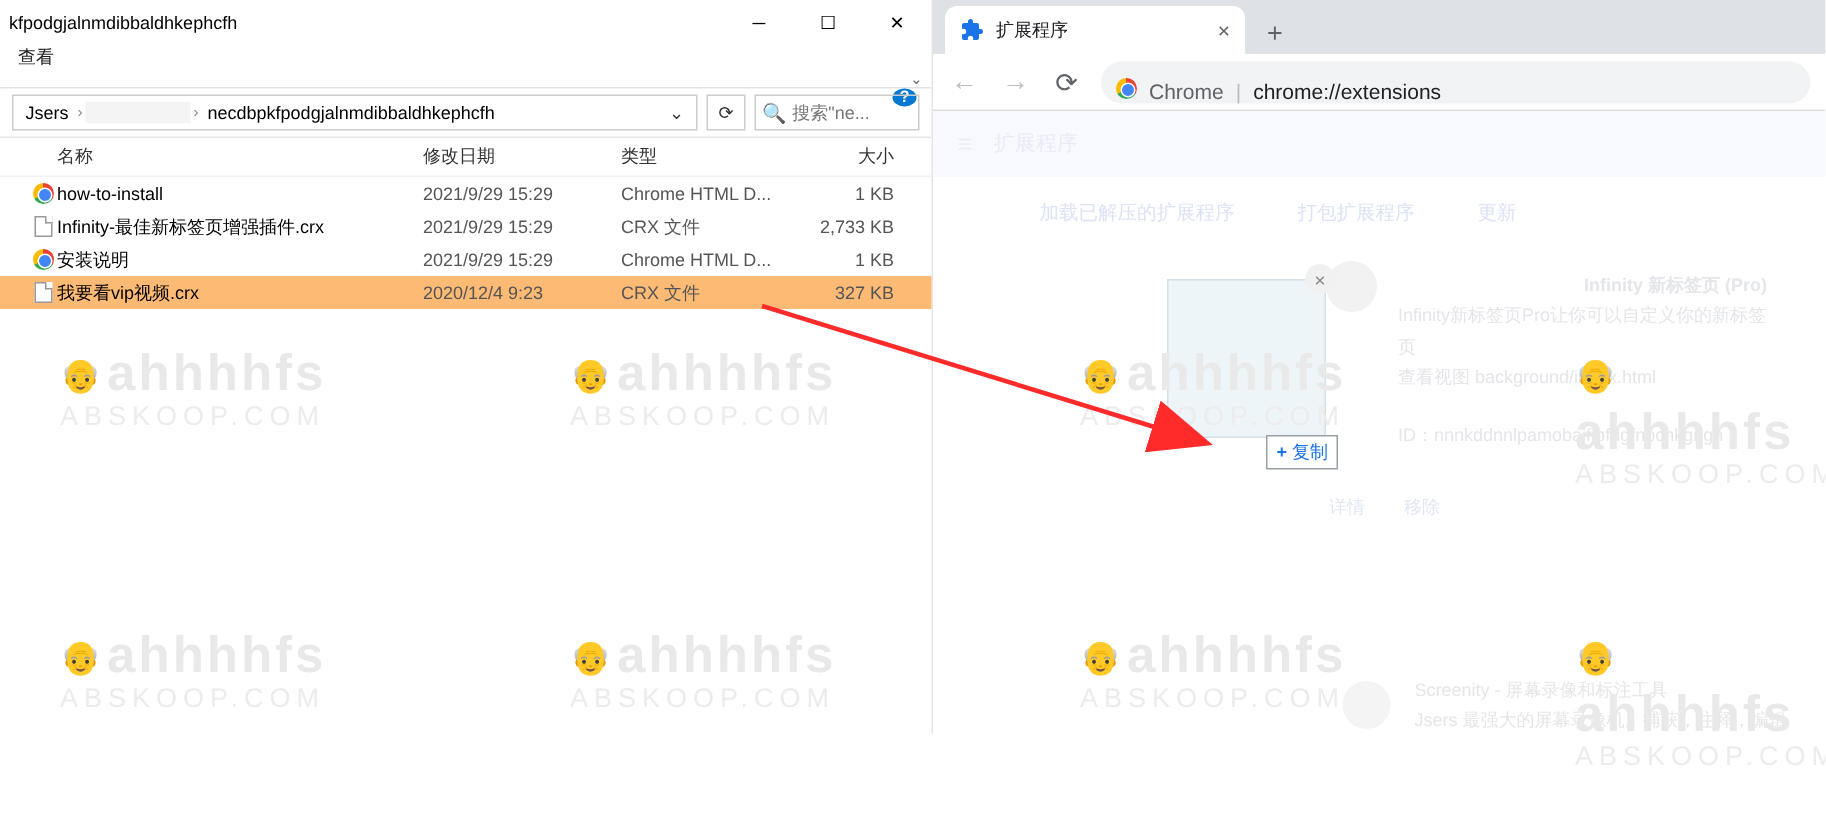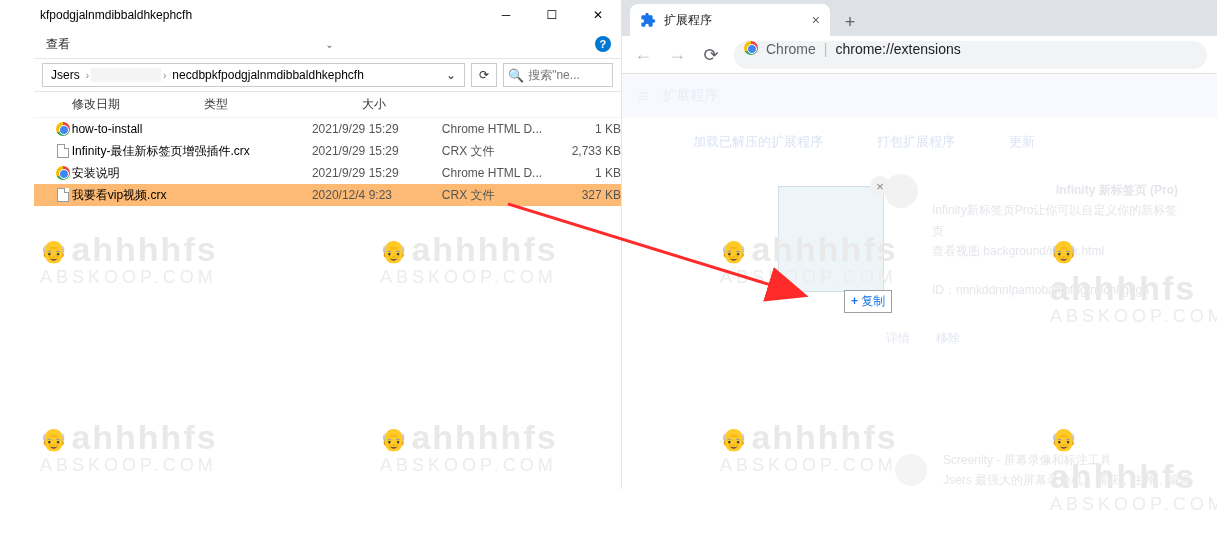--- a/index.html
+++ b/index.html
@@ -26,33 +26,32 @@
 .wm .icon { display: inline-block; font-size: 22px; vertical-align: middle; margin-right: 2px; color: #f1d9b0; }
 
 
 .explorer {
   position: absolute;
   left: 0; top: 0;
   width: 622px; height: 489px;
   border-right: 1px solid #e5e5e5;
   background: #fff;
   z-index: 1;
-  padding-left: 34px;
 }
 .titlebar {
   height: 30px;
   display: flex; align-items: center;
   padding-left: 6px;
   font-size: 12px;
   color: #000;
 }
 .titlebar .title { flex: 1; overflow: hidden; white-space: nowrap; }
 .titlebar .winbtn { width: 46px; height: 30px; display: flex; align-items: center; justify-content: center; font-size: 12px; color: #000; }
 
-.menubar { height: 28px; padding-left: 12px; display: flex; align-items: center; font-size: 12px; color: #222; }
+.menubar { height: 28px; padding-left: 12px; display: flex; font-size: 12px; color: #222; flex-direction: column; }
 .menubar .help { margin-left: auto; margin-right: 10px; width: 16px; height: 16px; border-radius: 50%; background: #0078d4; color: #fff; display: flex; align-items: center; justify-content: center; font-size: 11px; font-weight: bold; }
 .menubar .chev { margin-left: auto; margin-right: 6px; color: #666; font-size: 10px; }
 
 .addrrow {
   height: 34px; display: flex; align-items: center; padding: 0 8px; gap: 6px;
   border-top: 1px solid #e5e5e5; border-bottom: 1px solid #e5e5e5;
 }
 .breadcrumbs {
   flex: 1; height: 24px; border: 1px solid #ccc; display: flex; align-items: center;
   padding-left: 4px; font-size: 12px; overflow: hidden;
@@ -114,34 +113,34 @@
   padding: 0 10px; gap: 8px; font-size: 12px; color: #202124; min-width: 200px; position: relative;
 }
 .tab .favicon { width: 16px; height: 16px; color: #1a73e8; font-size: 16px; display: flex; align-items: center; }
 .tab .tclose { margin-left: auto; color: #5f6368; font-size: 14px; }
 .newtab { width: 28px; height: 28px; display: flex; align-items: center; justify-content: center; color: #5f6368; font-size: 18px; margin-left: 6px; }
 
 .omnibox-row { height: 38px; display: flex; align-items: center; padding: 0 10px; gap: 12px; border-bottom: 1px solid #e0e0e0; }
 .navbtn { width: 22px; height: 22px; display: flex; align-items: center; justify-content: center; color: #5f6368; font-size: 18px; }
 .navbtn.disabled { color: #bdbdbd; }
 .omnibox {
-  flex: 1; height: 28px; background: #f1f3f4; border-radius: 14px; display: flex; align-items: flex-start;
+  flex: 1; height: 28px; background: #f1f3f4; border-radius: 14px; display: flex; align-items: flex-end;
   padding: 0 10px; gap: 8px; font-size: 14px; color: #202124;
 }
 .omnibox .prefix { color: #5f6368; }
 .omnibox .sep { color: #bdbdbd; }
 
 .ext-toolbar {
   height: 44px; display: flex; align-items: center; gap: 14px; padding: 0 16px;
   color: #eceff7; background: #f7f9fe; font-size: 14px;
 }
 .ext-toolbar .burger { font-size: 18px; color: #eceff7; }
 .ext-toolbar .title { color: #e8ecf7; }
 
-.ext-buttons { height: 48px; display: flex; align-items: center; gap: 32px; padding-left: 60px; color: #dbe3f5; font-size: 13px; }
+.ext-buttons { height: 48px; display: flex; align-items: center; gap: 20px; padding-left: 60px; color: #dbe3f5; font-size: 13px; }
 .ext-buttons .pbtn { padding: 6px 10px; border: 1px solid transparent; border-radius: 4px; }
 
 .ext-body { position: relative; padding: 10px 24px; }
 .card-ghost {
   position: absolute; left: 250px; top: 0; width: 320px; height: 200px; padding: 14px;
   border-radius: 8px; color: #e4e6ea; font-size: 12px; line-height: 1.7;
 }
 .card-ghost .row1 { font-weight: 700; text-align: right; }
 .card-ghost .links { margin-top: 28px; display: flex; gap: 26px; color: #e1e6f2; }
 .card-ghost .circ { position: absolute; left: 12px; top: 8px; width: 34px; height: 34px; border-radius: 50%; background: #f2f2f2; }
@@ -202,20 +201,21 @@
       <span class="addr-ctrl noborder" style="margin-left:auto">⌄</span>
     </div>
     <div class="addr-ctrl">⟳</div>
     <div class="searchbox">
       <span class="sicon">🔍</span>
       <span>搜索"ne...</span>
     </div>
   </div>
 
   <div class="cols">
+    <div class="col-name">名称</div>
     <div class="col-date">修改日期</div>
     <div class="col-type">类型</div>
     <div class="col-size">大小</div>
   </div>
 
   <div class="files" id="file-list">
       <div class="row">
         <span class="icon">
           <span class="ficon-chrome"></span>
         </span>

